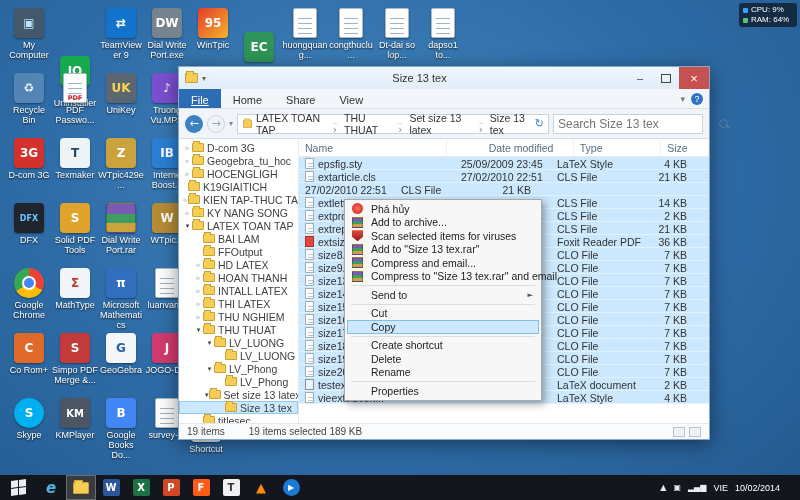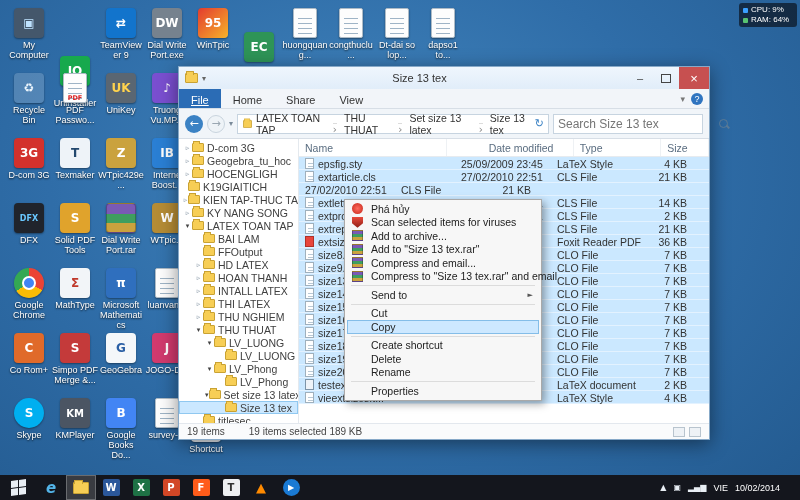--- a/index.html
+++ b/index.html
@@ -650,26 +650,26 @@
     </span>
   </div>
 </div>
 
 <div class="ctx" id="ctx">
     <div class="mi">
       <span class="ci ci-destroy"></span>
       <span>Phá hủy</span>
     </div>
     <div class="mi">
+      <span class="ci ci-rar"></span>
+      <span>Add to archive...</span>
+    </div>
+    <div class="mi">
       <span class="ci ci-shield"></span>
       <span>Scan selected items for viruses</span>
-    </div>
-    <div class="mi">
-      <span class="ci ci-rar"></span>
-      <span>Add to archive...</span>
     </div>
     <div class="mi">
       <span class="ci ci-rar"></span>
       <span>Add to "Size 13 tex.rar"</span>
     </div>
     <div class="mi">
       <span class="ci ci-rar"></span>
       <span>Compress and email...</span>
     </div>
     <div class="mi">

